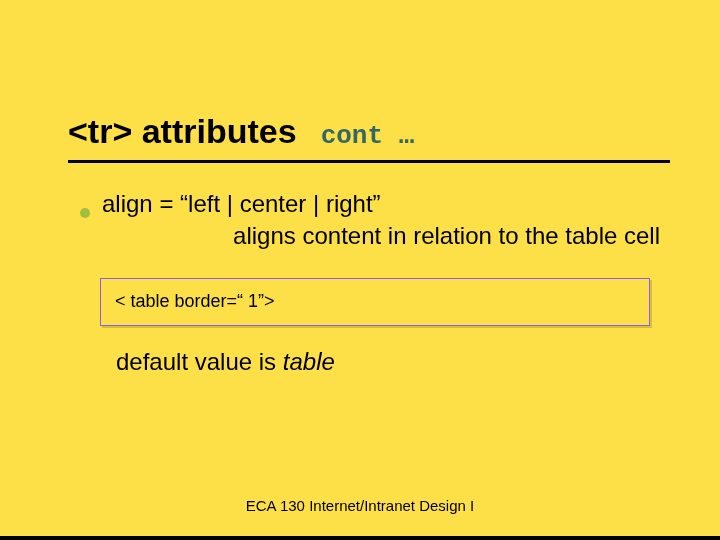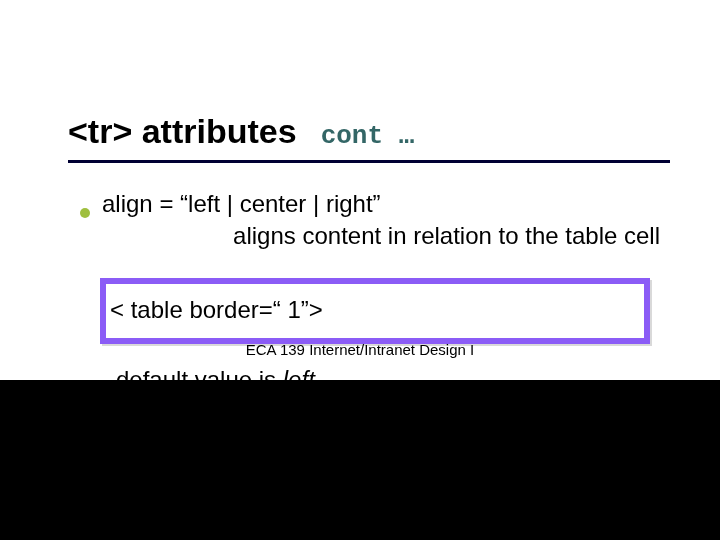--- a/index.html
+++ b/index.html
@@ -7,22 +7,22 @@
     padding: 0;
     width: 720px;
     height: 540px;
     background: #000;
     font-family: Arial, Helvetica, sans-serif;
     overflow: hidden;
   }
   .slide {
     position: relative;
     width: 720px;
-    height: 380px;
-    background: #ffffff;
+    height: 536px;
+    background: #fde047;
   }
   .title-bar {
     position: absolute;
     left: 68px;
     top: 112px;
     right: 50px;
     display: flex;
     align-items: baseline;
   }
   .title-main {
@@ -70,24 +70,24 @@
   .sub-line {
     font-size: 24px;
     margin-left: 36px;
     margin-top: 4px;
     text-align: right;
   }
   .code-box {
     margin-top: 28px;
     margin-left: 20px;
     margin-right: 10px;
-    border: 6px solid #8b5cf6;
+    border: 1px solid #8b5cf6;
     box-shadow: 2px 2px 0 rgba(0,0,0,0.15);
-    padding: 10px 14px 12px 4px;
-    font-size: 24px;
+    padding: 10px 14px 12px 14px;
+    font-size: 18px;
     color: #000;
     line-height: 1.35;
   }
   .code-box .row2 { margin-left: 36px; }
   .default-row {
     margin-top: 22px;
     margin-left: 36px;
     font-size: 24px;
   }
   .default-row .ital { font-style: italic; }
@@ -118,20 +118,20 @@
       <span class="bullet-dot"></span>
       <span>align = “left | center | right”</span>
     </div>
     <div class="sub-line">aligns content in relation to the table cell</div>
 
     <div class="code-box">
       <div>&lt; table border=“ 1”&gt;</div>
     </div>
 
     <div class="default-row">
-      <span>default value is </span><span class="ital">left</span>
+      <span>default value is </span><span class="ital">table</span>
     </div>
 
   </div>
 
-  <div class="footer">ECA 139  Internet/Intranet Design I</div>
+  <div class="footer">ECA 130  Internet/Intranet Design I</div>
 
 </div>
 
 </body></html>

